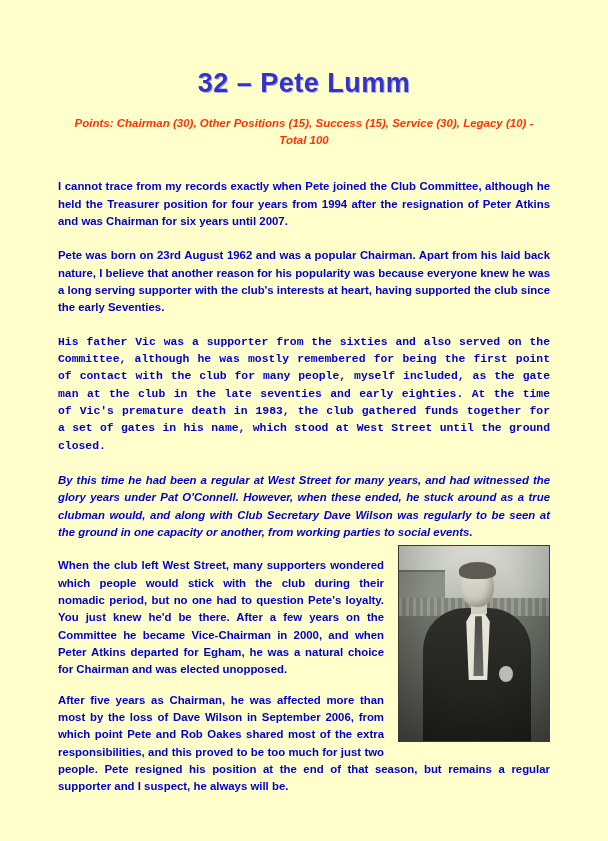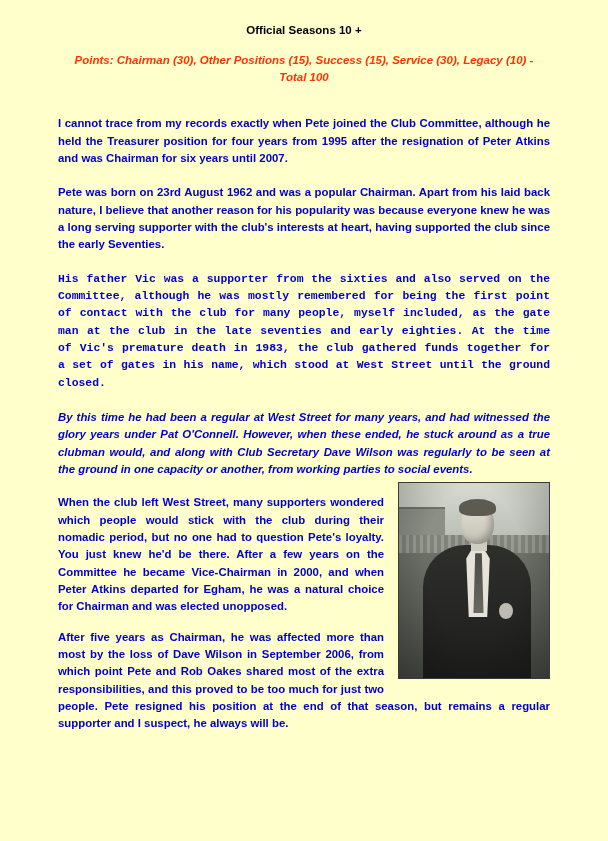--- a/index.html
+++ b/index.html
@@ -154,26 +154,26 @@
     position: absolute;
     inset: 0;
     background: radial-gradient(ellipse at 50% 40%, rgba(0,0,0,0) 45%, rgba(0,0,0,0.28) 100%);
   }
 </style>
 </head>
 <body>
 
 <div class="page">
 
-
-  <div class="subtitle">Official Seasons 10 +</div>
+  <h1 class="title">32 – Pete Lumm</h1>
+
 
   <div class="points">Points: Chairman (30), Other Positions (15), Success (15), Service (30), Legacy (10) - Total 100</div>
 
-  <p class="body-text p1">I cannot trace from my records exactly when Pete joined the Club Committee, although he held the Treasurer position for four years from 1995 after the resignation of Peter Atkins and was Chairman for six years until 2007.</p>
+  <p class="body-text p1">I cannot trace from my records exactly when Pete joined the Club Committee, although he held the Treasurer position for four years from 1994 after the resignation of Peter Atkins and was Chairman for six years until 2007.</p>
 
   <p class="body-text p2">Pete was born on 23rd August 1962 and was a popular Chairman. Apart from his laid back nature, I believe that another reason for his popularity was because everyone knew he was a long serving supporter with the club's interests at heart, having supported the club since the early Seventies.</p>
 
   <p class="body-text p3">His father Vic was a supporter from the sixties and also served on the Committee, although he was mostly remembered for being the first point of contact with the club for many people, myself included, as the gate man at the club in the late seventies and early eighties. At the time of Vic's premature death in 1983, the club gathered funds together for a set of gates in his name, which stood at West Street until the ground closed.</p>
 
   <p class="body-text p4">By this time he had been a regular at West Street for many years, and had witnessed the glory years under Pat O'Connell. However, when these ended, he stuck around as a true clubman would, and along with Club Secretary Dave Wilson was regularly to be seen at the ground in one capacity or another, from working parties to social events.</p>
 
   <div class="photo-wrap">
     <div class="photo">
       <div class="ph-sky"></div>

